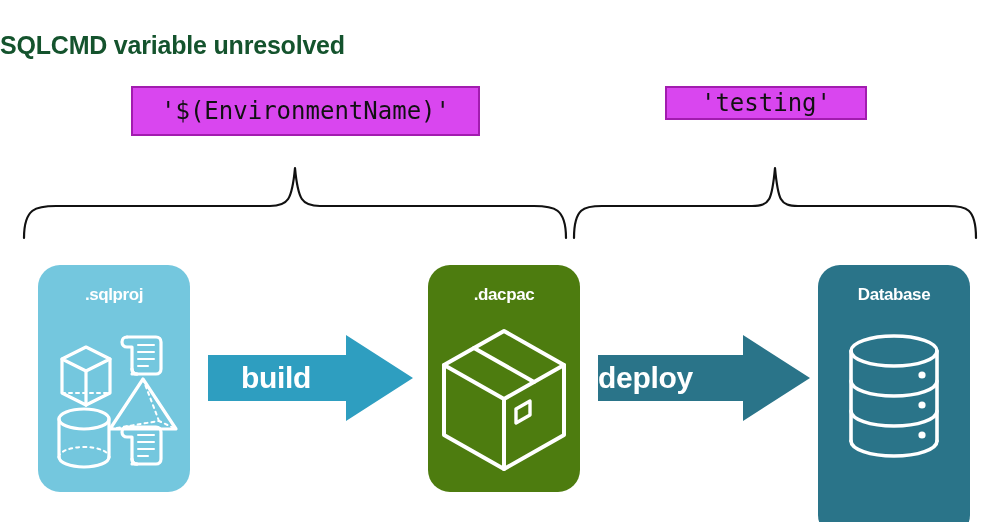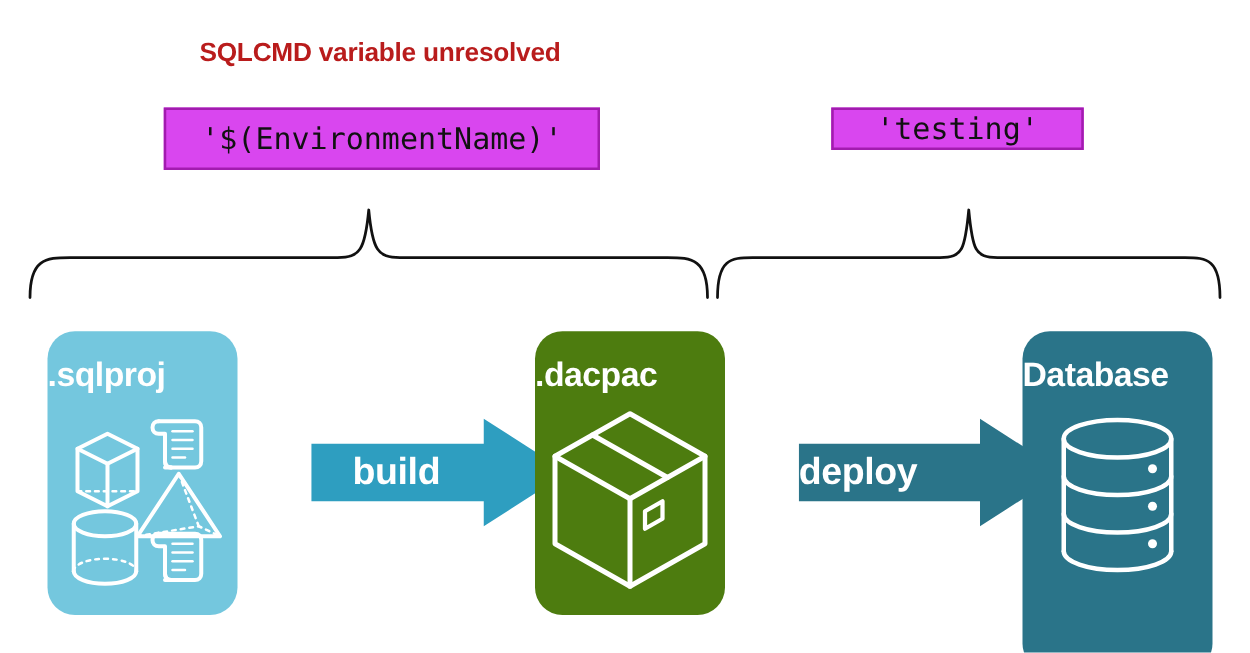--- a/index.html
+++ b/index.html
@@ -20,25 +20,25 @@
     left: 0; top: 0;
     width: 1000px;
     height: 522px;
   }
 
   
   .section-title {
     position: absolute;
     font-family: "Liberation Sans", sans-serif;
     font-weight: bold;
-    font-size: 21px;
-    color: #b91c1c;
+    font-size: 25px;
+    color: #14532d;
     letter-spacing: -0.2px;
     white-space: nowrap;
-    text-align: center;
+    text-align: left;
   }
   #title-left  { left: 0px;   top: 31px; width: 608px; }
   #title-right { left: 608px; top: 31px; width: 316px; }
 
   
   .var-box {
     position: absolute;
     box-sizing: border-box;
     border: 2px solid #a21caf;
     background: #d946ef;
@@ -66,44 +66,44 @@
   .stage-box {
     position: absolute;
     border-radius: 22px;
     overflow: hidden;
   }
   .stage-box .box-label {
     position: absolute;
     left: 0;
     top: 20px;
     width: 100%;
+    text-align: center;
     font-family: "Liberation Sans", sans-serif;
     font-weight: bold;
-    font-size: 27px;
+    font-size: 17px;
     color: #ffffff;
     letter-spacing: -0.4px;
     white-space: nowrap;
   }
   .stage-box .box-art {
     position: absolute;
     left: 0;
     top: 52px;
     width: 100%;
     height: 168px;
   }
 
   #box-sqlproj  { left: 38px;  top: 265px; width: 152px; height: 227px; background: #74C7DE; }
   #box-dacpac   { left: 428px; top: 265px; width: 152px; height: 227px; background: #4d7c0f; }
   #box-database { left: 818px; top: 265px; width: 152px; height: 272px; background: #2A7489; }
 
   
   .arrow {
     position: absolute;
     height: 90px;
-    margin-left: 41px;
   }
   .arrow .arrow-label {
     position: absolute;
     left: 0;
     top: 0;
     height: 90px;
     display: flex;
     align-items: center;
     font-family: "Liberation Sans", sans-serif;
     font-weight: bold;

